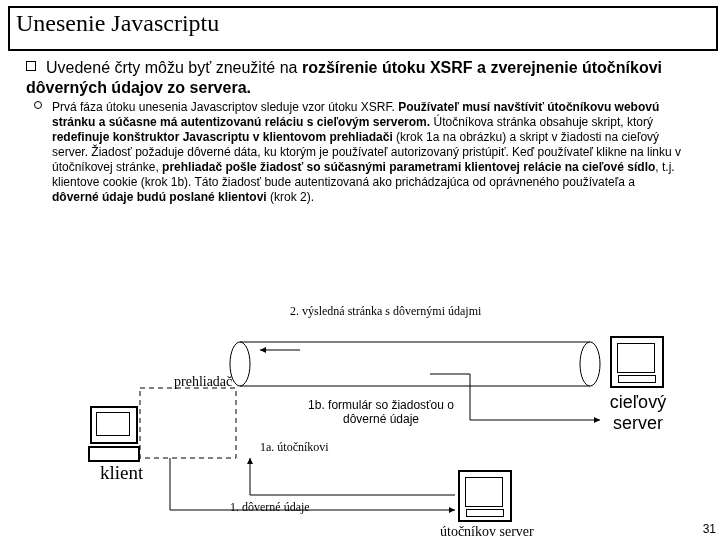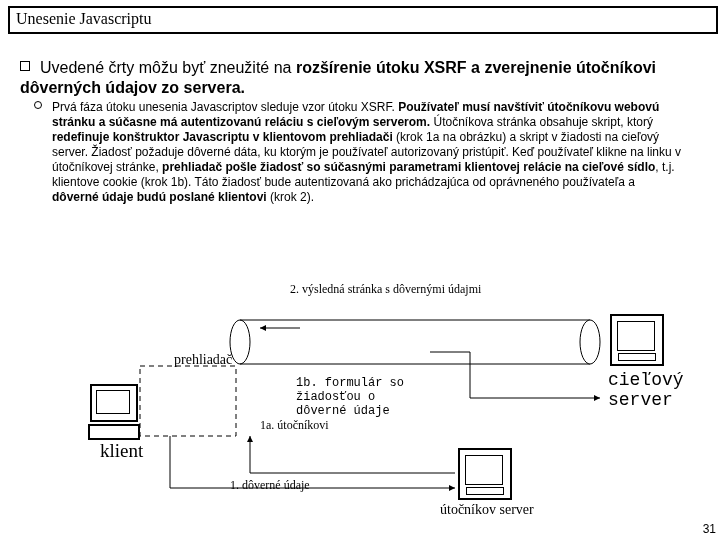--- a/index.html
+++ b/index.html
@@ -1,25 +1,25 @@
 <!DOCTYPE html>
 <html><head>
 <meta charset="utf-8">
 <style>
   html,body{margin:0;padding:0;width:720px;height:540px;background:#fff;font-family:Arial,Helvetica,sans-serif;color:#000;overflow:hidden}
   .slide{position:relative;width:720px;height:540px}
-  .title-box{position:absolute;left:8px;top:6px;width:694px;border:2px solid #000;padding:2px 6px 4px 6px;font-size:16px;font-family:"Times New Roman",serif}
-  .lvl1{position:absolute;left:20px;top:58px;width:690px;font-size:16px;line-height:1.25}
+  .title-box{position:absolute;left:8px;top:6px;width:694px;border:2px solid #000;padding:2px 6px 12px 6px;font-size:24px;font-family:"Times New Roman",serif}
+  .lvl1{position:absolute;left:26px;top:58px;width:690px;font-size:16px;line-height:1.25}
   .lvl1 .sq{display:inline-block;width:8px;height:8px;border:1px solid #000;margin-right:10px;vertical-align:2px}
   .lvl2{position:absolute;left:52px;top:100px;width:648px;font-size:12px;line-height:1.25}
   .lvl2 .circ{display:inline-block;width:6px;height:6px;border:1px solid #000;border-radius:50%;margin-right:10px;margin-left:-18px;vertical-align:2px}
   .lvl2 .body{display:inline-block;width:632px;vertical-align:top}
-  .diagram{position:absolute;left:0;top:278px;width:720px;height:240px}
+  .diagram{position:absolute;left:0;top:300px;width:720px;height:240px}
   .lbl{position:absolute;font-size:12px;font-family:"Times New Roman",serif}
-  .lbl2{position:absolute;font-size:12px;font-family:Liberation Mono, monospace;text-align:left}
+  .lbl2{position:absolute;font-size:12px;font-family:Liberation Sans, sans-serif;text-align:center}
   .pagenum{position:absolute;right:4px;bottom:4px;font-size:12px}
   
   .pc{position:absolute}
   .pc .mon{width:44px;height:34px;border:2px solid #000;background:#fff;position:relative}
   .pc .mon:before{content:"";position:absolute;left:4px;top:4px;width:32px;height:22px;border:1px solid #000}
   .pc .base{width:48px;height:12px;border:2px solid #000;margin-top:2px;margin-left:-2px;background:#fff}
   .srv{position:absolute}
   .srv .box{width:50px;height:48px;border:2px solid #000;background:#fff;position:relative}
   .srv .box:before{content:"";position:absolute;left:5px;top:5px;width:36px;height:28px;border:1px solid #000}
   .srv .box:after{content:"";position:absolute;left:6px;bottom:3px;width:36px;height:6px;border:1px solid #000}

